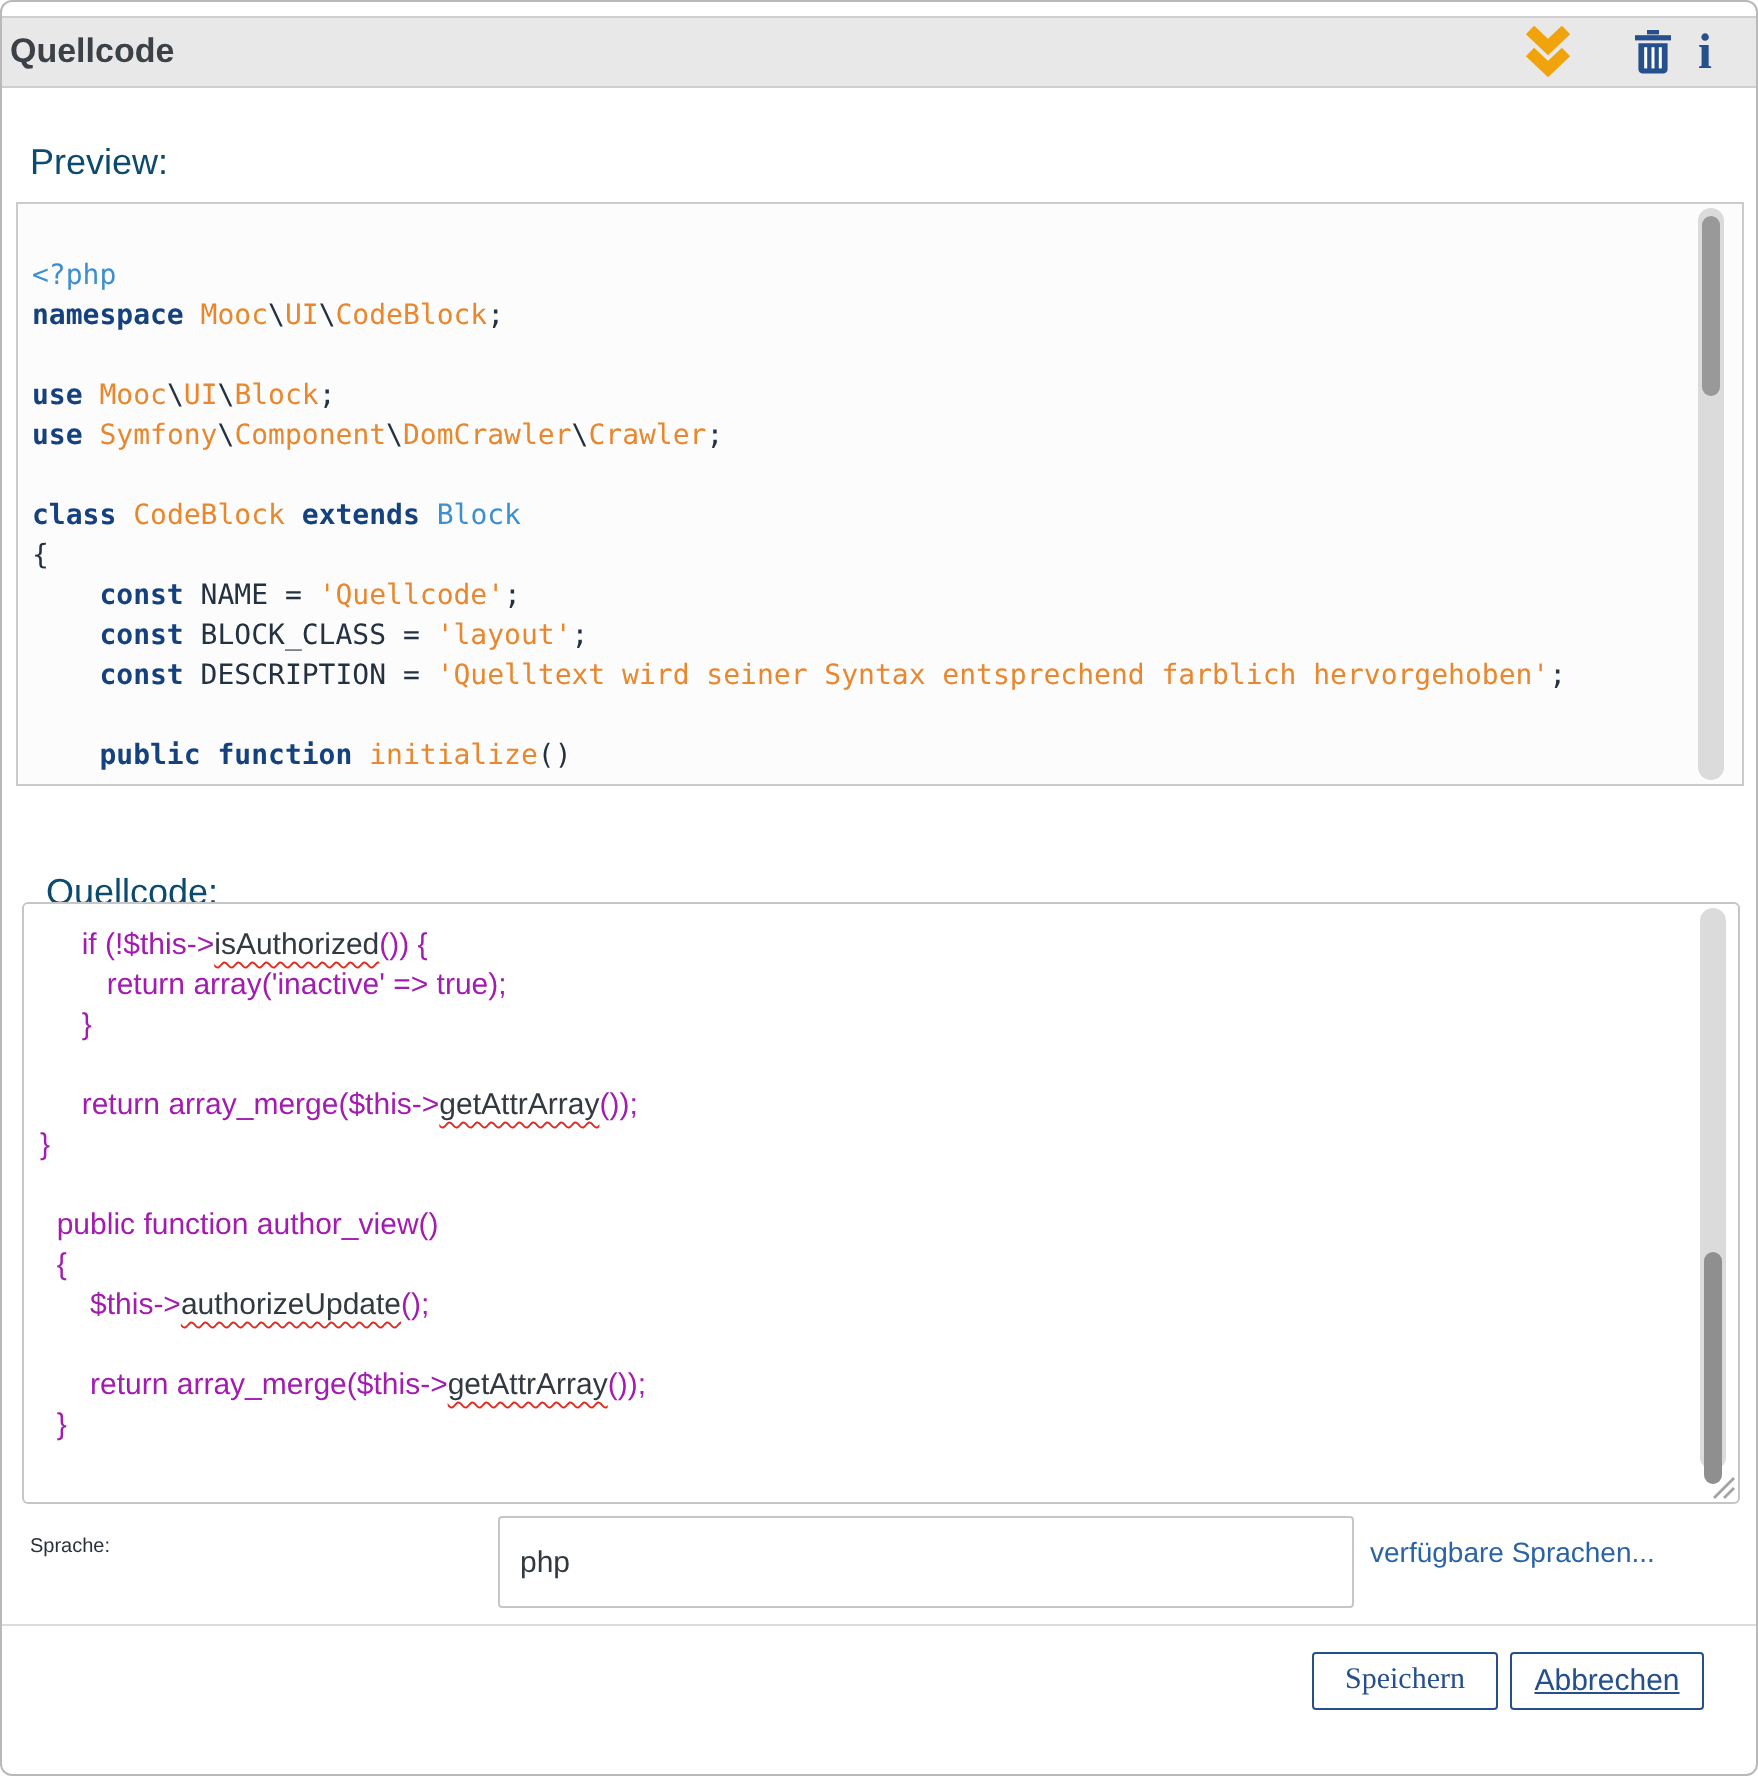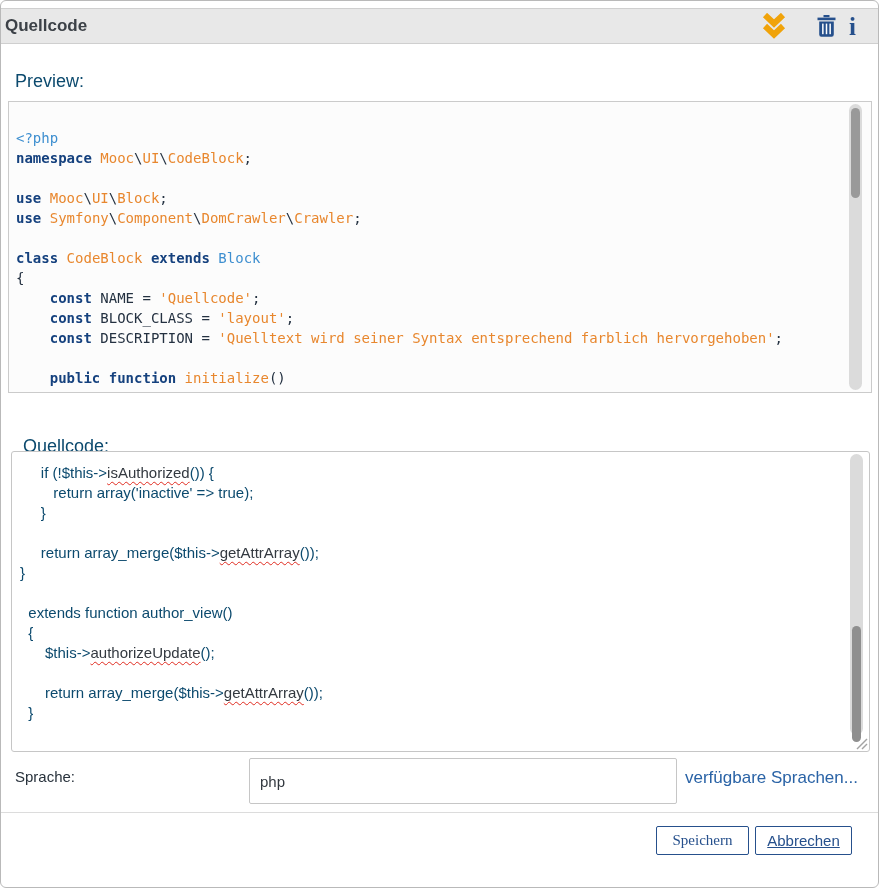--- a/index.html
+++ b/index.html
@@ -25,36 +25,36 @@
   .code .ln{min-height:20px;white-space:pre;}
   .tok-k{color:var(--ck);font-weight:bold;}
   .tok-o{color:var(--co);}
   .tok-b{color:var(--cb);margin-top:28px;}
   .tok-p{color:var(--cp);}
 
   
   .editor-box{position:absolute;left:10px;top:450px;width:859px;height:301px;border:1px solid #c6c6c6;border-radius:3px;background:#fff;box-sizing:border-box;overflow:hidden;}
   .editor-text{position:absolute;left:0;top:0;right:20px;padding:11px 0 0 8px;font-size:15px;line-height:20px;color:#333940;}
   .editor-text .ln{min-height:20px;white-space:pre;}
-  .tok-n{color:#0c4a6e;}
+  .tok-n{color:#a21caf;}
   .tok-sq{color:#333940;text-decoration:underline;text-decoration-style:wavy;text-decoration-color:var(--sq);text-decoration-thickness:1px;text-underline-offset:3px;text-decoration-skip-ink:none;}
 
   
   .sb-track{position:absolute;width:13px;border-radius:7px;background:#dbdbdb;}
   .sb-thumb{position:absolute;left:2px;width:9px;border-radius:5px;background:#999;}
   #preview-sb{top:2px;bottom:2px;right:9px;}
   #preview-sb .sb-thumb{top:4px;height:90px;}
   #editor-sb{top:2px;bottom:16px;right:6px;}
   #editor-sb .sb-thumb{top:172px;height:116px;background:#8f8f8f;}
   .resize-grip{position:absolute;right:1px;bottom:1px;width:14px;height:14px;cursor:nwse-resize;}
 
   
-  #lbl-sprache{left:14px;top:767px;font-size:15px;color:#28323c;}
+  #lbl-sprache{left:14px;top:767px;font-size:10px;color:#28323c;}
   .lang-input{position:absolute;left:248px;top:757px;width:428px;height:46px;box-sizing:border-box;border:1px solid #c6c6c6;border-radius:2px;padding:0 10px;font-size:15px;color:#333940;font-family:"Liberation Sans",sans-serif;background:#fff;}
-  .lang-link{position:absolute;left:684px;top:767px;font-size:17px;color:var(--link);cursor:pointer;text-decoration:none;}
+  .lang-link{position:absolute;left:684px;top:767px;font-size:14px;color:var(--link);cursor:pointer;text-decoration:none;}
 
   
   .footer-divider{position:absolute;left:0;right:0;top:811px;border-top:1px solid #dcdcdc;}
   .btn{position:absolute;top:825px;height:29px;box-sizing:border-box;background:#fff;border:1px solid var(--navy);border-radius:2px;color:var(--navy);font-size:15px;font-family:"Liberation Sans",sans-serif;cursor:pointer;padding:0;}
   #btn-save{right:129px;width:93px;font-family:Liberation Serif, serif;}
   #btn-cancel{right:26px;width:97px;text-decoration:underline;}
 </style>
 </head>
 <body>
 
@@ -98,21 +98,21 @@
 
   <div class="editor-box">
     <div class="editor-text" id="editor-code">
         <div class="ln"><span class="tok-n">     if (!$this-&gt;</span><span class="tok-sq">isAuthorized</span><span class="tok-n">()) {</span></div>
         <div class="ln"><span class="tok-n">        return array('inactive' =&gt; true);</span></div>
         <div class="ln"><span class="tok-n">     }</span></div>
         <div class="ln">&nbsp;</div>
         <div class="ln"><span class="tok-n">     return array_merge($this-&gt;</span><span class="tok-sq">getAttrArray</span><span class="tok-n">());</span></div>
         <div class="ln"><span class="tok-n">}</span></div>
         <div class="ln">&nbsp;</div>
-        <div class="ln"><span class="tok-n">  extends function author_view()</span></div>
+        <div class="ln"><span class="tok-n">  public function author_view()</span></div>
         <div class="ln"><span class="tok-n">  {</span></div>
         <div class="ln"><span class="tok-n">      $this-&gt;</span><span class="tok-sq">authorizeUpdate</span><span class="tok-n">();</span></div>
         <div class="ln">&nbsp;</div>
         <div class="ln"><span class="tok-n">      return array_merge($this-&gt;</span><span class="tok-sq">getAttrArray</span><span class="tok-n">());</span></div>
         <div class="ln"><span class="tok-n">  }</span></div>
       </div>
     <div class="sb-track" id="editor-sb">
       <div class="sb-thumb"></div>
     </div>
     <div class="resize-grip">

